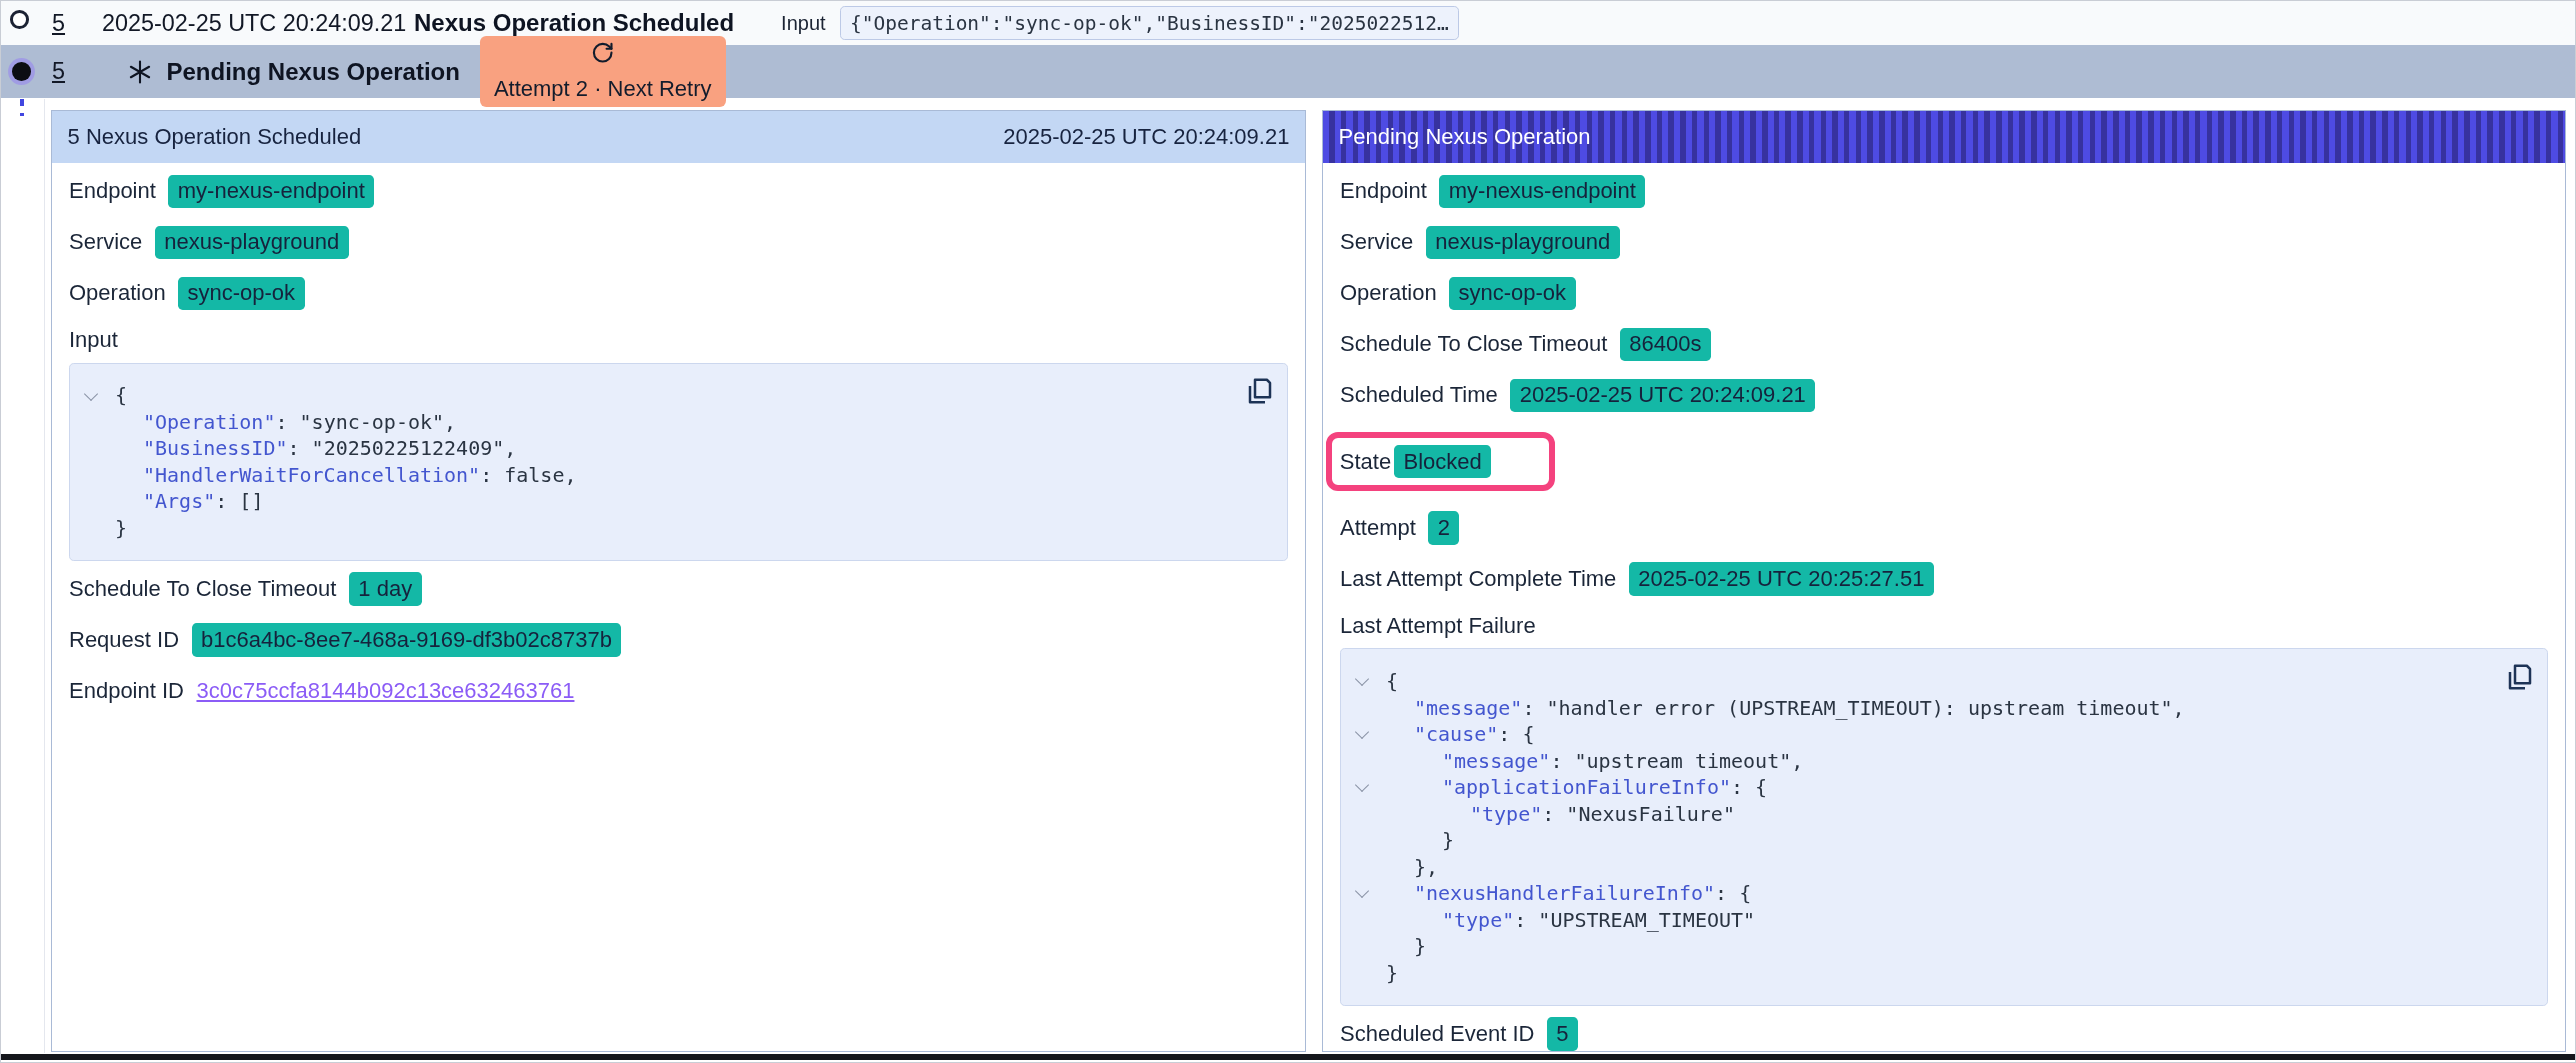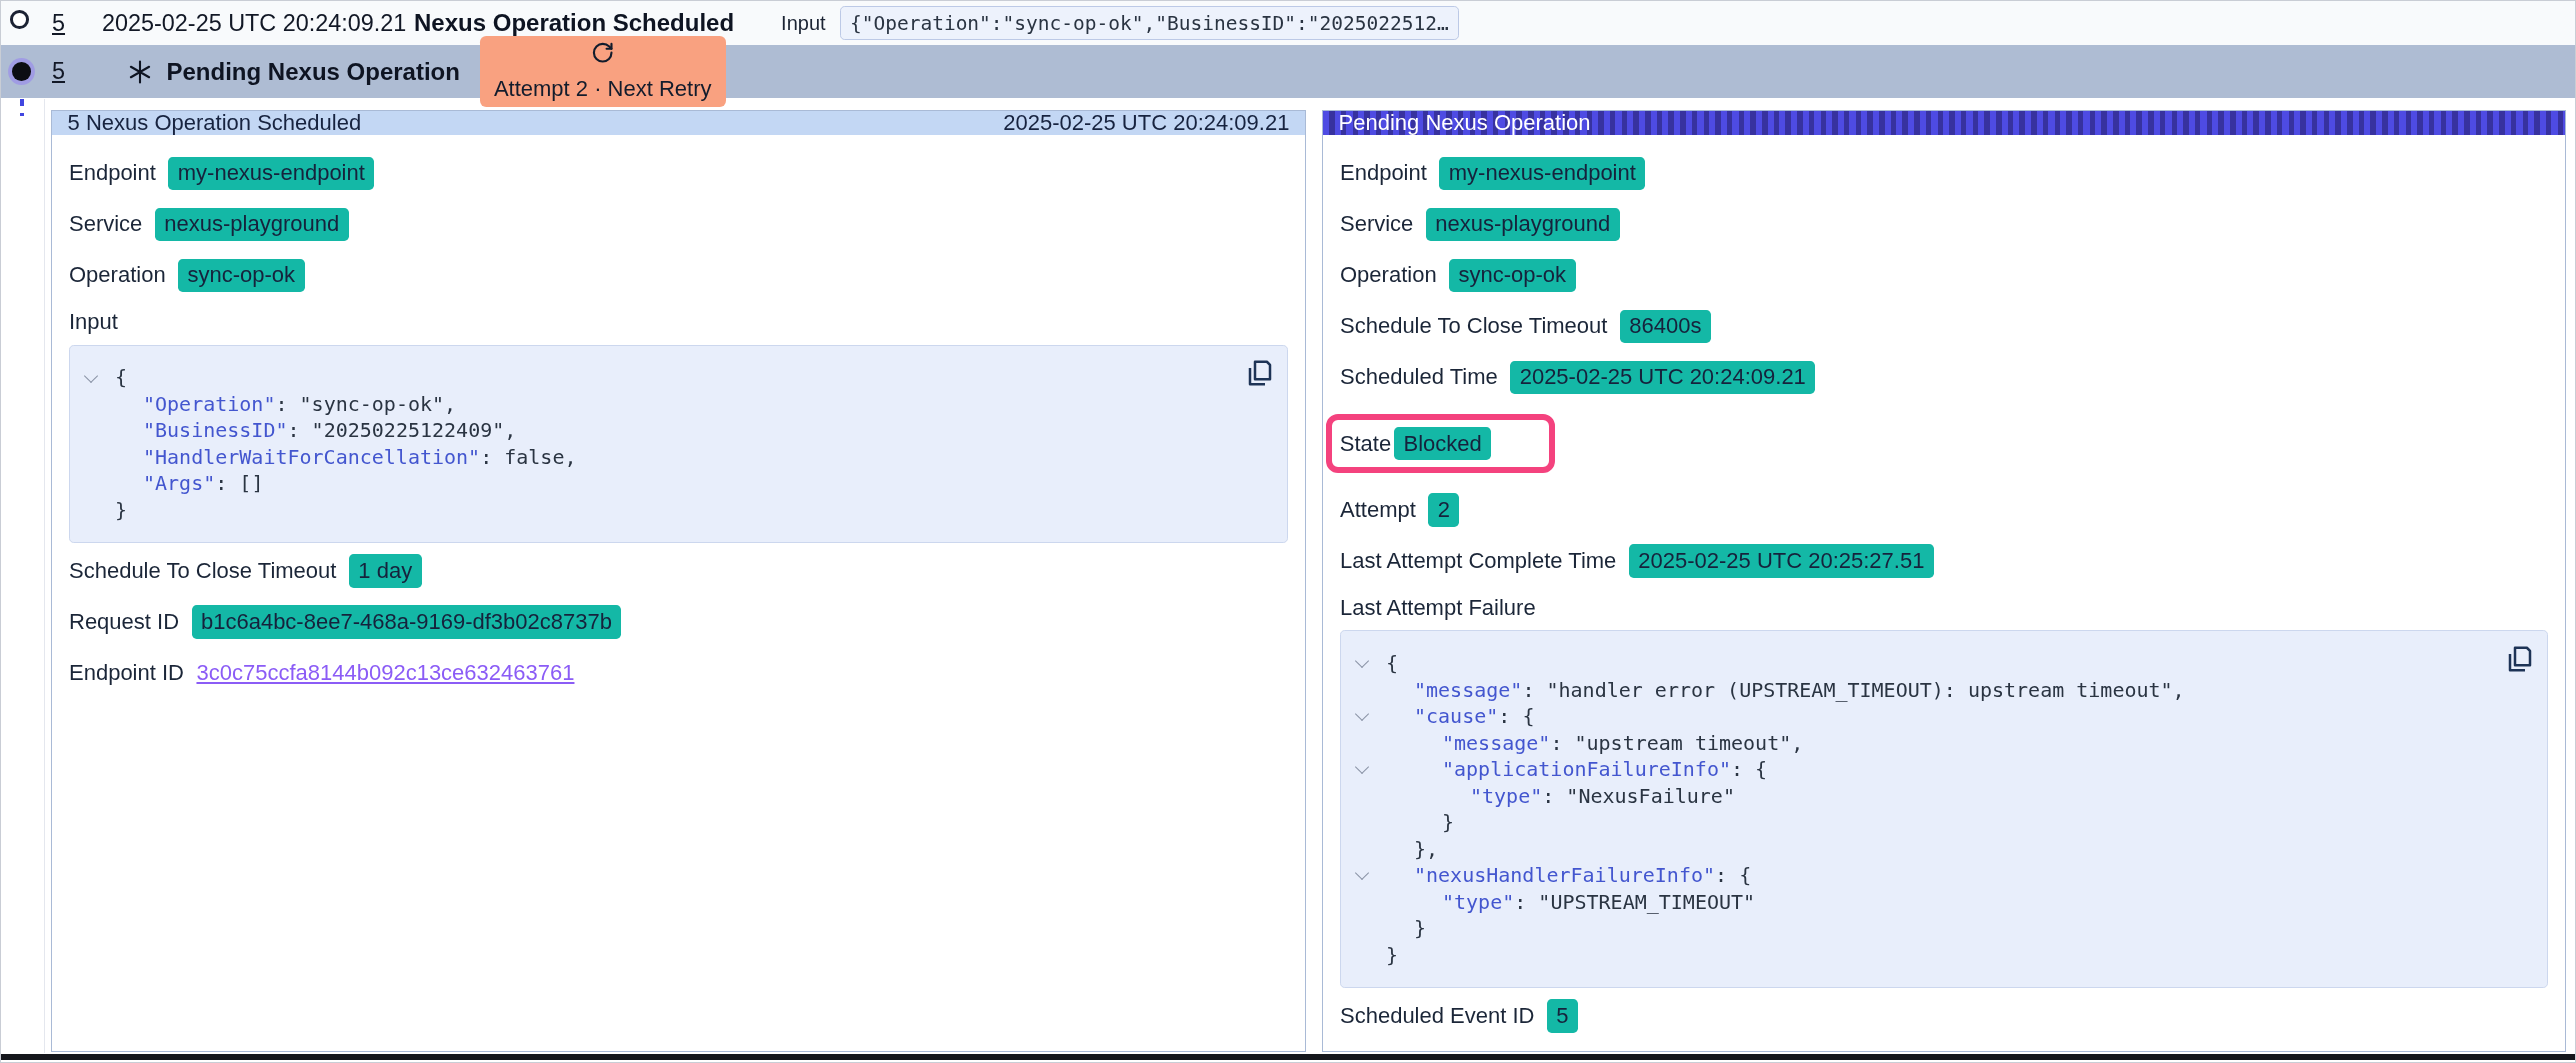--- a/index.html
+++ b/index.html
@@ -35,26 +35,26 @@
   .asterisk { margin-left:61px; width:28px; height:28px; display:inline-block; }
   .ptitle { font-size:24px; font-weight:700; color:#0e1422; margin-left:12.5px; }
   .obadge { margin-left:20px; background:#f9a180; border-radius:6.2px; padding:5.5px 14px;
             display:inline-flex; align-items:center; gap:11px; font-size:22px; color:#131c2c;flex-direction:column; }
 
   
   .panel { position:absolute; top:109px; height:942px; background:#ffffff;
            border:1.6px solid #a9bad6; overflow:visible; }
   .panel.left  { left:50px;  width:1255px; }
   .panel.right { left:1321px; width:1244px; }
-  .phead { height:24px; display:flex; align-items:center; justify-content:space-between;
+  .phead { height:52px; display:flex; align-items:center; justify-content:space-between;
            padding:0 15.6px; font-size:22px; color:#17233f; }
   .phead.plain { background:#c3d7f4; }
   .phead.striped { background:repeating-linear-gradient(90deg,#4e4be3 0 6.2px,#37329f 6.2px 11.7px);
                    color:#ffffff; }
-  .pbody { padding:12px 17px 0 17px; font-size:22px; }
+  .pbody { padding:2px 17px 0 17px; font-size:22px; }
 
   .field { display:flex; align-items:center; gap:12.5px; min-height:34px; margin:9.4px 0 17px; }
   .flabel { color:#1b2638; white-space:nowrap; }
   .badge { background:#14b8a6; color:#16223c; padding:3.9px 9.4px; border-radius:4.7px;
            white-space:nowrap; }
   .linkval { color:#8b5cf6; text-decoration:underline; cursor:pointer; white-space:nowrap; }
   .flabel-row { margin:12.5px 0 9.4px; color:#1b2638; }
 
   .codeblock { position:relative; background:#e8eefb; border:1.6px solid #ccd7ee; border-radius:4.7px;
                padding:18.7px 55px 18.7px 0; margin-bottom:11px; }

